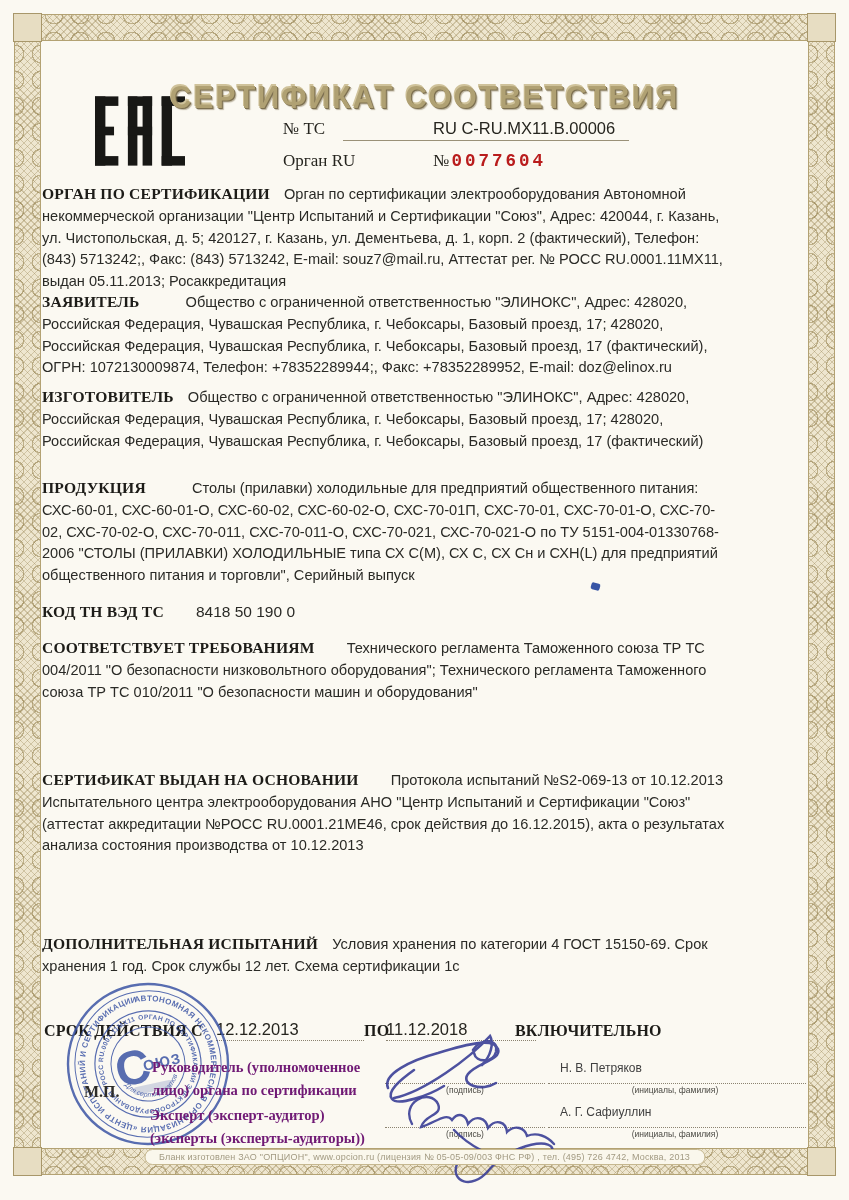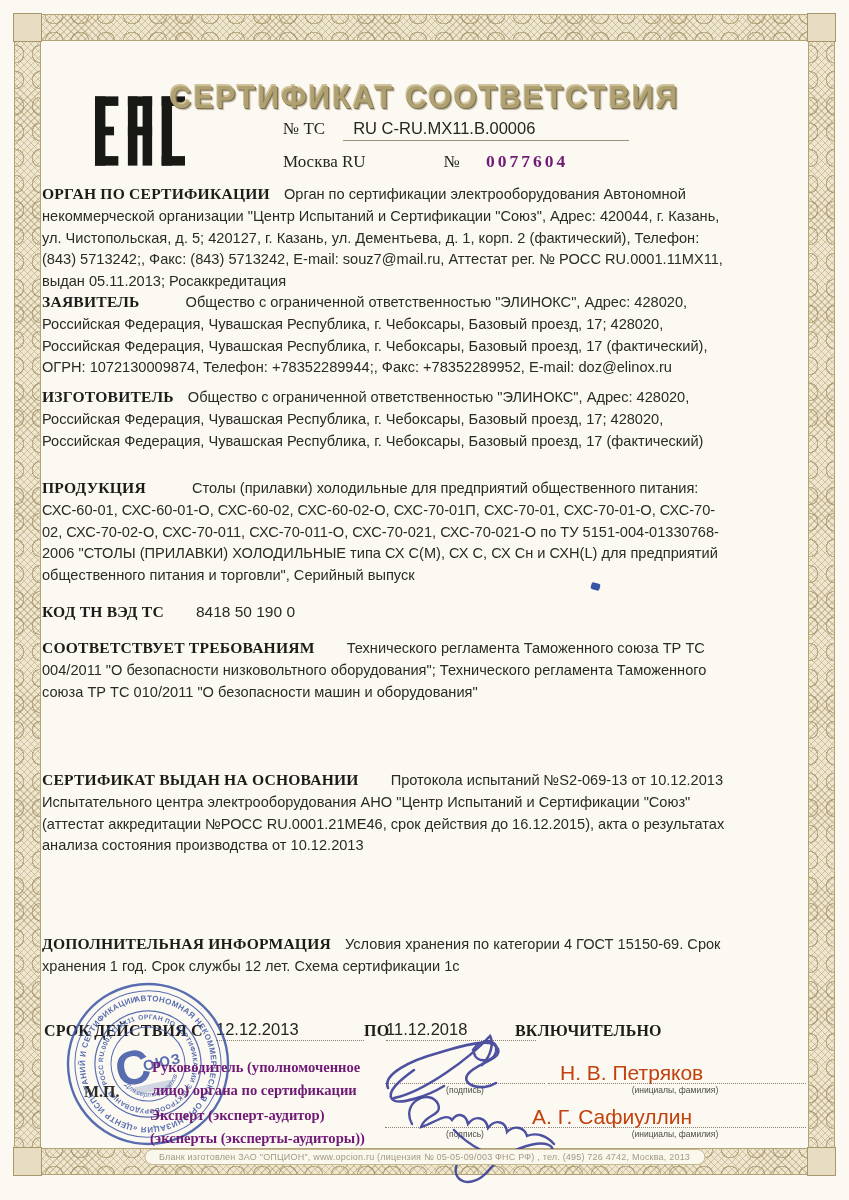--- a/index.html
+++ b/index.html
@@ -48,32 +48,32 @@
     font-family:"Liberation Sans",sans-serif; white-space:nowrap;
   }
   .doc-title{
     position:absolute; top:80px; left:0; right:0; text-align:center;
     font-weight:bold; font-size:30px; letter-spacing:2px; color:#b0a173;
     text-shadow:1px 1px 0 #7d7050, 2px 2px 1px rgba(110,95,60,.45), -1px -1px 0 #cfc29a;
     transform:scaleY(1.05);
   }
   .eac{position:absolute; left:95px; top:92px;}
   
-  .numline{position:absolute; left:283px; top:119px; display:flex; align-items:baseline;}
+  .numline{position:absolute; left:283px; top:119px; display:flex; align-items:baseline;text-align:right;}
   .numline .lbl{font-family:"Liberation Serif",serif; font-size:17px;}
   .numline .val{
     font-size:16.5px; margin-left:18px; padding:0 14px 2px 10px;
     border-bottom:1px solid #9a9178; min-width:262px;
   }
   .serline{position:absolute; left:283px; top:151px; display:flex; align-items:baseline;}
   .serline .lbl{font-family:"Liberation Serif",serif; font-size:17px;}
   .serline .nsign{font-family:"Liberation Serif",serif; font-size:17px; margin-left:78px;}
   .serline .red{
-    font-family:Liberation Serif, serif; font-size:17.5px; font-weight:bold;
-    color:#701a75; letter-spacing:3px; margin-left:26px;
+    font-family:Liberation Mono, monospace; font-size:17.5px; font-weight:bold;
+    color:#b91c1c; letter-spacing:3px; margin-left:2px;
   }
   
   p.sec{position:absolute; left:42px; width:692px; margin:0; line-height:21.8px;
     font-size:14.6px; color:#2a2a26;}
   .lbl2{font-family:"Liberation Serif",serif; font-weight:bold; font-size:15.6px;
     letter-spacing:.2px; color:#1d1c18;}
   .gap-s{margin-right:14px;}.gap-m{margin-right:32px;}.gap-l{margin-right:46px;}
   .dot-ink{position:absolute; left:591px; top:583px; width:9px; height:7px;
     background:#27479e; border-radius:2px; transform:rotate(15deg); opacity:.92;}
   
@@ -83,21 +83,21 @@
     font-size:16.5px; padding-bottom:1px;}
   .v1{position:absolute; left:172px; top:-2px; width:148px;}
   .vpo{position:absolute; left:320px; top:0;}
   .v2{position:absolute; left:342px; top:-2px; width:150px;}
   .vincl{position:absolute; left:471px; top:0;}
   
   .sigrole{position:absolute; font-family:"Liberation Serif",serif; font-weight:bold;
     font-size:14.6px; line-height:23px; color:#701a75;}
   .sigline{position:absolute; border-bottom:1px dotted #8b8370; height:1px;}
   .caption{position:absolute; font-size:8.5px; color:#4b4a44; text-align:center;}
-  .signame{position:absolute; font-size:21px; color:#c2410c;}
+  .signame{position:absolute; font-size:12px; color:#404040;}
   .mp{position:absolute; left:84px; top:1083px; font-family:"Liberation Serif",serif;
     font-weight:bold; font-size:16px; color:#2c2b28;}
   .stamp{position:absolute; left:62px; top:978px; width:172px; height:172px;
     transform:rotate(-12deg); opacity:.85;}
   .ink{position:absolute; pointer-events:none;}
   
   .footer-pill{
     position:absolute; top:1149px; left:50%; transform:translateX(-50%);
     background:#faf7ec; border:1px solid #c6b890; border-radius:9px;
     padding:2px 14px; white-space:nowrap; z-index:6;
@@ -136,21 +136,21 @@
   </svg>
 
   <div class="doc-title">СЕРТИФИКАТ СООТВЕТСТВИЯ</div>
 
   <div class="numline">
     <span class="lbl">№ ТС</span>
     <span class="val">RU C-RU.MX11.B.00006</span>
   </div>
 
   <div class="serline">
-    <span class="lbl">Москва RU</span>
+    <span class="lbl">Орган RU</span>
     <span class="nsign">№</span>
     <span class="red">0077604</span>
   </div>
 
   <p class="sec" style="top:183px;">
     <span class="lbl2 gap-s">ОРГАН ПО СЕРТИФИКАЦИИ</span><span>Орган по сертификации электрооборудования Автономной некоммерческой организации "Центр Испытаний и Сертификации "Союз",  Адрес: 420044, г. Казань, ул. Чистопольская, д. 5; 420127, г. Казань, ул. Дементьева, д. 1, корп. 2 (фактический),  Телефон: (843) 5713242;, Факс: (843) 5713242,  E-mail: souz7@mail.ru,  Аттестат рег. № РОСС RU.0001.11МХ11,  выдан 05.11.2013; Росаккредитация</span>
   </p>
 
   <p class="sec" style="top:291px;">
     <span class="lbl2 gap-l">ЗАЯВИТЕЛЬ</span><span>Общество с ограниченной ответственностью "ЭЛИНОКС",  Адрес: 428020, Российская Федерация, Чувашская Республика, г. Чебоксары, Базовый проезд, 17; 428020, Российская Федерация, Чувашская Республика, г. Чебоксары, Базовый проезд, 17 (фактический),  ОГРН: 1072130009874,  Телефон: +78352289944;,  Факс: +78352289952,  E-mail: doz@elinox.ru</span>
@@ -172,21 +172,21 @@
 
   <p class="sec" style="top:637px;">
     <span class="lbl2 gap-m">СООТВЕТСТВУЕТ ТРЕБОВАНИЯМ</span><span>Технического регламента Таможенного союза ТР ТС 004/2011 "О безопасности низковольтного оборудования"; Технического регламента Таможенного союза ТР ТС 010/2011 "О безопасности машин и оборудования"</span>
   </p>
 
   <p class="sec" style="top:769px;">
     <span class="lbl2 gap-m">СЕРТИФИКАТ ВЫДАН НА ОСНОВАНИИ</span><span>Протокола испытаний №S2-069-13 от 10.12.2013 Испытательного центра электрооборудования АНО "Центр Испытаний и Сертификации "Союз" (аттестат аккредитации №РОСС RU.0001.21МЕ46, срок действия до 16.12.2015), акта о результатах анализа состояния производства от 10.12.2013</span>
   </p>
 
   <p class="sec" style="top:933px;">
-    <span class="lbl2 gap-s">ДОПОЛНИТЕЛЬНАЯ ИНФОРМАЦИЯ</span><span>Условия хранения по категории 4 ГОСТ 15150-69. Срок хранения 1 год. Срок службы 12 лет. Схема сертификации 1с</span>
+    <span class="lbl2 gap-s">ДОПОЛНИТЕЛЬНАЯ ИСПЫТАНИЙ</span><span>Условия хранения по категории 4 ГОСТ 15150-69. Срок хранения 1 год. Срок службы 12 лет. Схема сертификации 1с</span>
   </p>
 
   <div class="validity">
     <span class="lbl2">СРОК ДЕЙСТВИЯ С</span>
     <span class="vdate v1">12.12.2013</span>
     <span class="lbl2 vpo">ПО</span>
     <span class="vdate v2">11.12.2018</span>
     <span class="lbl2 vincl">ВКЛЮЧИТЕЛЬНО</span>
   </div>
 
@@ -227,21 +227,21 @@
   <div class="signame" style="left:560px; top:1061px;">Н. В. Петряков</div>
   <div class="sigline" style="left:548px; top:1082px; width:258px;"></div>
   <div class="caption" style="left:600px; top:1085px; width:150px;">(инициалы, фамилия)</div>
 
   <div class="sigrole" style="left:150px; top:1104px; width:260px;">
     <span>Эксперт (эксперт-аудитор)</span><br>
     <span>(эксперты (эксперты-аудиторы))</span>
   </div>
   <div class="sigline" style="left:385px; top:1126px; width:160px;"></div>
   <div class="caption" style="left:420px; top:1129px; width:90px;">(подпись)</div>
-  <div class="signame" style="left:532px; top:1105px;">А. Г. Сафиуллин</div>
+  <div class="signame" style="left:560px; top:1105px;">А. Г. Сафиуллин</div>
   <div class="sigline" style="left:548px; top:1126px; width:258px;"></div>
   <div class="caption" style="left:600px; top:1129px; width:150px;">(инициалы, фамилия)</div>
 
   <svg class="ink" style="left:378px; top:1030px;" width="160" height="90" viewBox="0 0 160 90">
     <g fill="none" stroke="#3b3f97" stroke-width="2.6" stroke-linecap="round" opacity=".9">
       <path d="M10,58 C4,44 34,30 60,23 C92,13 116,8 120,19 C124,30 98,33 90,44 C82,55 104,62 118,53"></path>
       <path d="M16,68 C46,62 92,28 112,6 C116,13 113,26 104,35"></path>
       <path d="M36,40 C22,50 8,62 14,69 C20,76 50,66 66,56"></path>
       <path d="M95,20 C104,7 121,9 118,22 C115,33 98,33 96,23"></path>
     </g>

